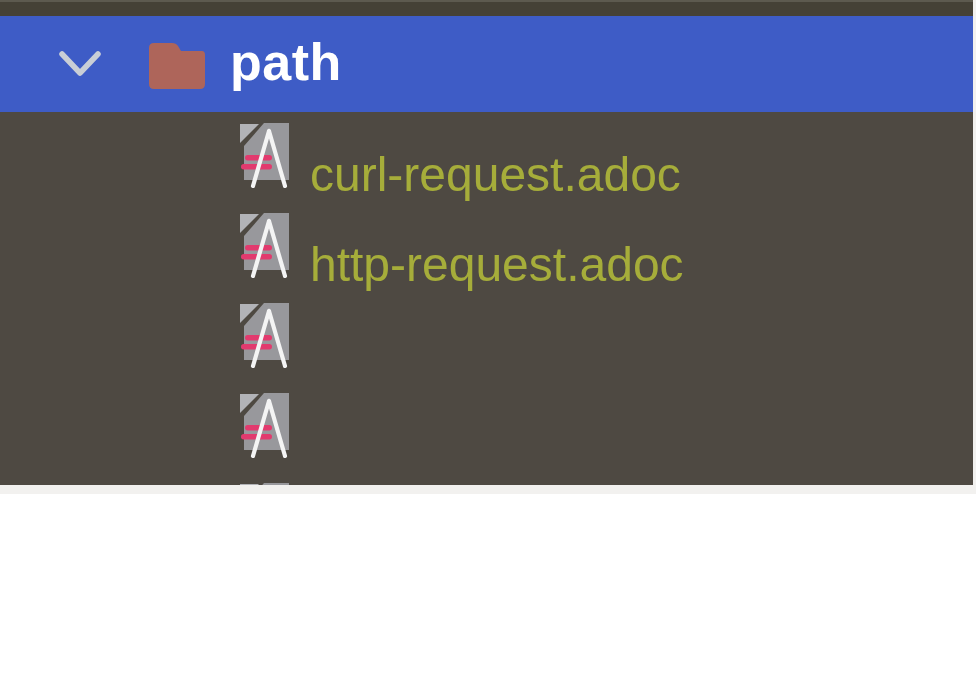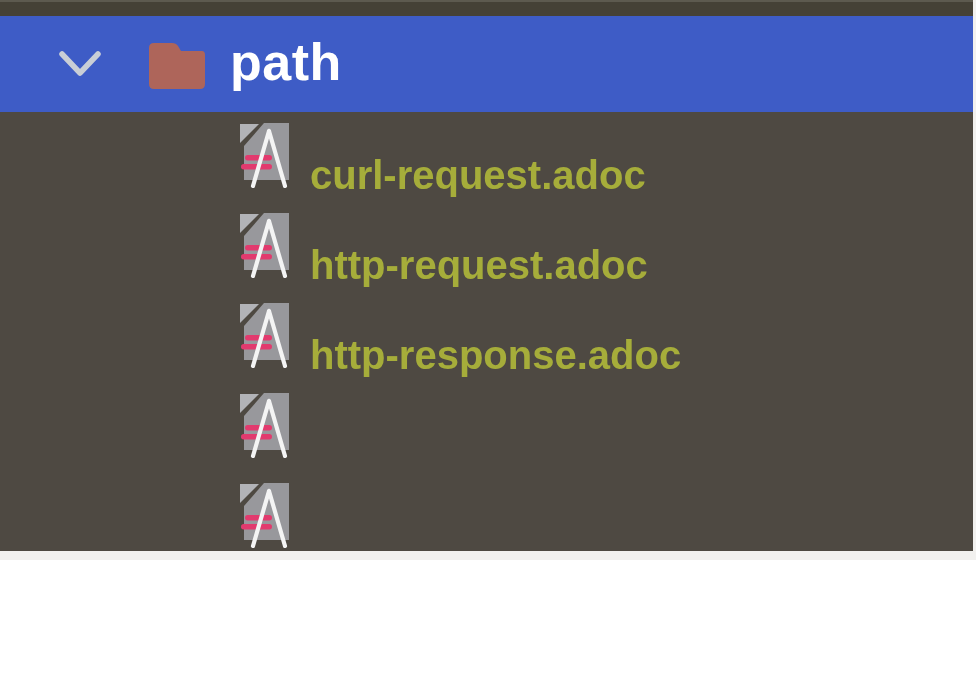--- a/index.html
+++ b/index.html
@@ -12,21 +12,21 @@
     --chevron:#c9ced6;
     --doc-page:#98989c;
     --doc-fold:#b2b3b7;
     --doc-glyph:#f4f4f4;
     --doc-bars:#e23a6e;
     --page-edge:#f2f1ef;
   }
   html,body{margin:0;padding:0;background:#fff;}
   .screen{
     position:relative;
-    width:976px;height:560px;
+    width:976px;height:494px;
     background:var(--background);
     overflow:hidden;
     font-family:"Liberation Sans", sans-serif;
     -webkit-font-smoothing:antialiased;
   }
   .top-strip{
     position:absolute;left:0;top:0;width:100%;height:16px;
     background:var(--top-strip);
     border-top:2px solid #5d5a4f;
     box-sizing:border-box;
@@ -73,22 +73,22 @@
   }
   .adoc-glyph{
     width:60px;height:68px;
     margin-left:232px;
     flex:0 0 auto;
     transform:translateY(-3px);
   }
   .file-label{
     margin-left:18px;
     color:var(--filename-text);
-    font-size:40px;
-    font-weight:700;
+    font-size:48px;
+    font-weight:400;
     line-height:1;
     padding-top:4px;
     margin-top:31px;
   }
 </style>
 </head>
 <body>
 
 <svg width="0" height="0" style="position:absolute" aria-hidden="true">
   <defs>
@@ -134,21 +134,20 @@
       <svg class="adoc-glyph">
           <use href="#sym-adoc"></use>
         </svg>
       <span class="file-label">http-request.adoc</span>
     </div>
 
     <div class="row file-row">
       <svg class="adoc-glyph">
           <use href="#sym-adoc"></use>
         </svg>
-      <span class="file-label">http-response.adoc</span>
     </div>
 
     <div class="row file-row">
       <svg class="adoc-glyph">
           <use href="#sym-adoc"></use>
         </svg>
     </div>
 
     <div class="row file-row">
       <svg class="adoc-glyph">

